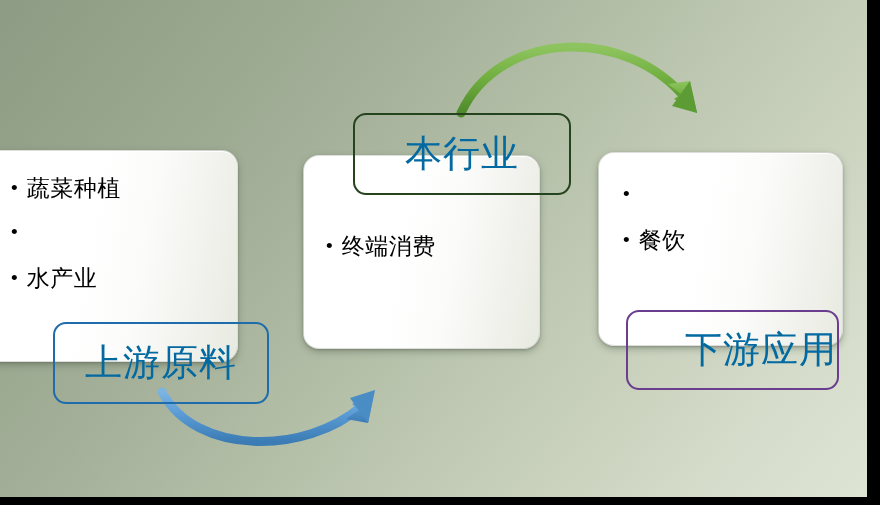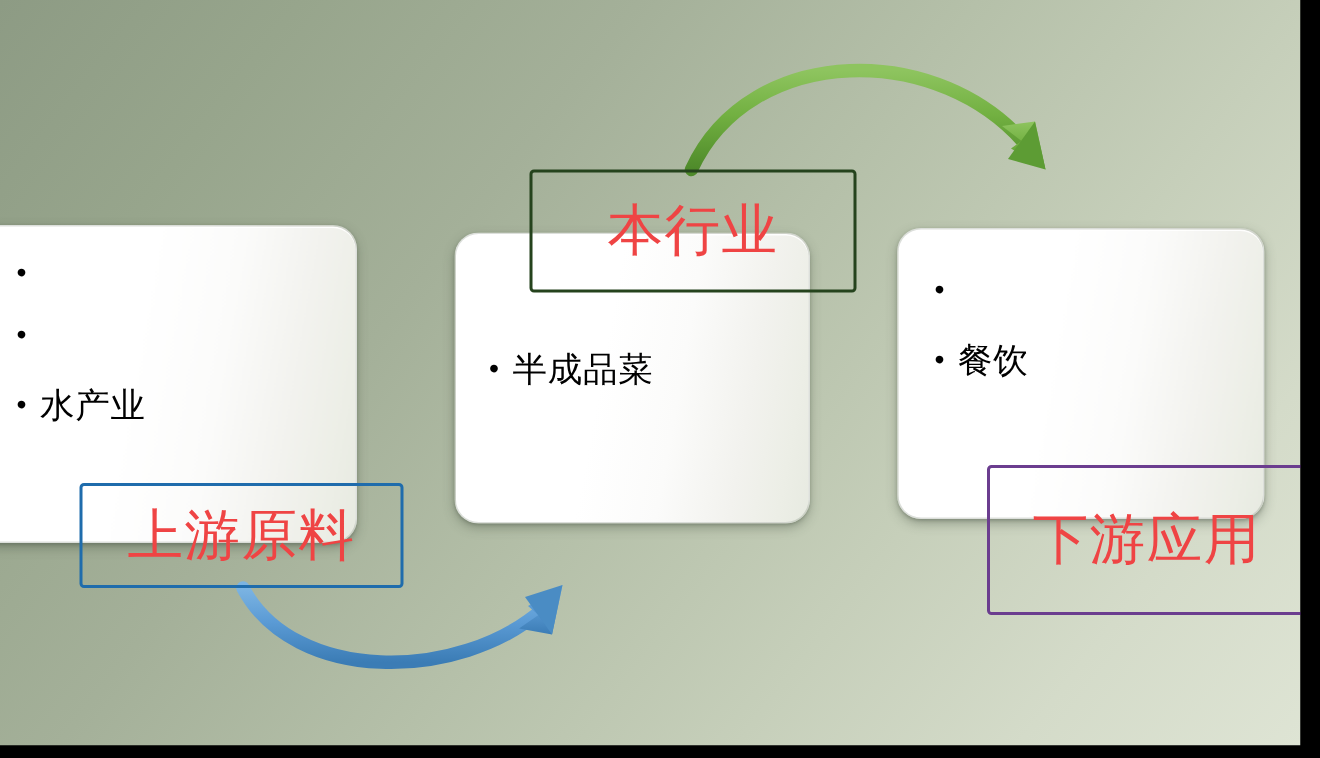--- a/index.html
+++ b/index.html
@@ -95,41 +95,42 @@
   #card-industry   { left: 303px; top: 155px; width: 237px; height: 194px; }
   #card-downstream { left: 598px; top: 152px; width: 245px; height: 194px; }
 
   #card-industry .card-inner   { padding-top: 77px; padding-left: 22px; }
   #card-downstream .card-inner { padding-top: 33px; padding-left: 24px; }
 
   
   .caption-box {
     position: absolute;
     box-sizing: border-box;
-    border-radius: 3px;
+    border-radius: 13px;
     background: transparent;
     display: flex;
     align-items: center;
     justify-content: center;
-    color: #ef4444;
+    color: #0369a1;
     font-size: 37px;
     letter-spacing: 1px;
     white-space: nowrap;
   }
   #caption-upstream {
-    left: 53px; top: 322px; width: 216px; height: 70px;
+    left: 53px; top: 322px; width: 216px; height: 82px;
     border: 2px solid #1f6cac;
   }
   #caption-industry {
     left: 353px; top: 113px; width: 218px; height: 82px;
     border: 2px solid #25431d;
   }
   #caption-downstream {
-    left: 658px; top: 310px; width: 213px; height: 100px;
+    left: 626px; top: 310px; width: 213px; height: 80px;
     border: 2px solid #6b3d8f;
+    justify-content: flex-end;
   }
 
   
   #arrow-layer {
     position: absolute;
     left: 0; top: 0;
     width: 880px; height: 505px;
     pointer-events: none;
   }
 </style>
@@ -164,36 +165,37 @@
       <path d="M 162,392 C 196,456 306,455 362,406" fill="none" stroke="url(#blueGrad)" stroke-width="9" stroke-linecap="round"></path>
       <path d="M 375,390 L 352,404 L 359,410 L 346,419 L 368,423 L 375,390 Z" fill="url(#blueGrad)"></path>
       <path d="M 375,390 L 350,398 L 368,423 Z" fill="#4a8cc4"></path>
     </g>
   </svg>
 
   <div class="card" id="card-upstream">
     <div class="card-inner">
       <div class="bullet-row">
         <span class="bullet-dot">•</span>
+        <span class="bullet-text">蔬菜种植</span>
       </div>
       <div class="bullet-row">
         <span class="bullet-dot">•</span>
       </div>
       <div class="bullet-row">
         <span class="bullet-dot">•</span>
         <span class="bullet-text">水产业</span>
       </div>
     </div>
   </div>
 
   <div class="card" id="card-industry">
     <div class="card-inner">
       <div class="bullet-row">
         <span class="bullet-dot">•</span>
-        <span class="bullet-text">半成品菜</span>
+        <span class="bullet-text">终端消费</span>
       </div>
     </div>
   </div>
 
   <div class="card" id="card-downstream">
     <div class="card-inner">
       <div class="bullet-row">
         <span class="bullet-dot">•</span>
       </div>
       <div class="bullet-row">

